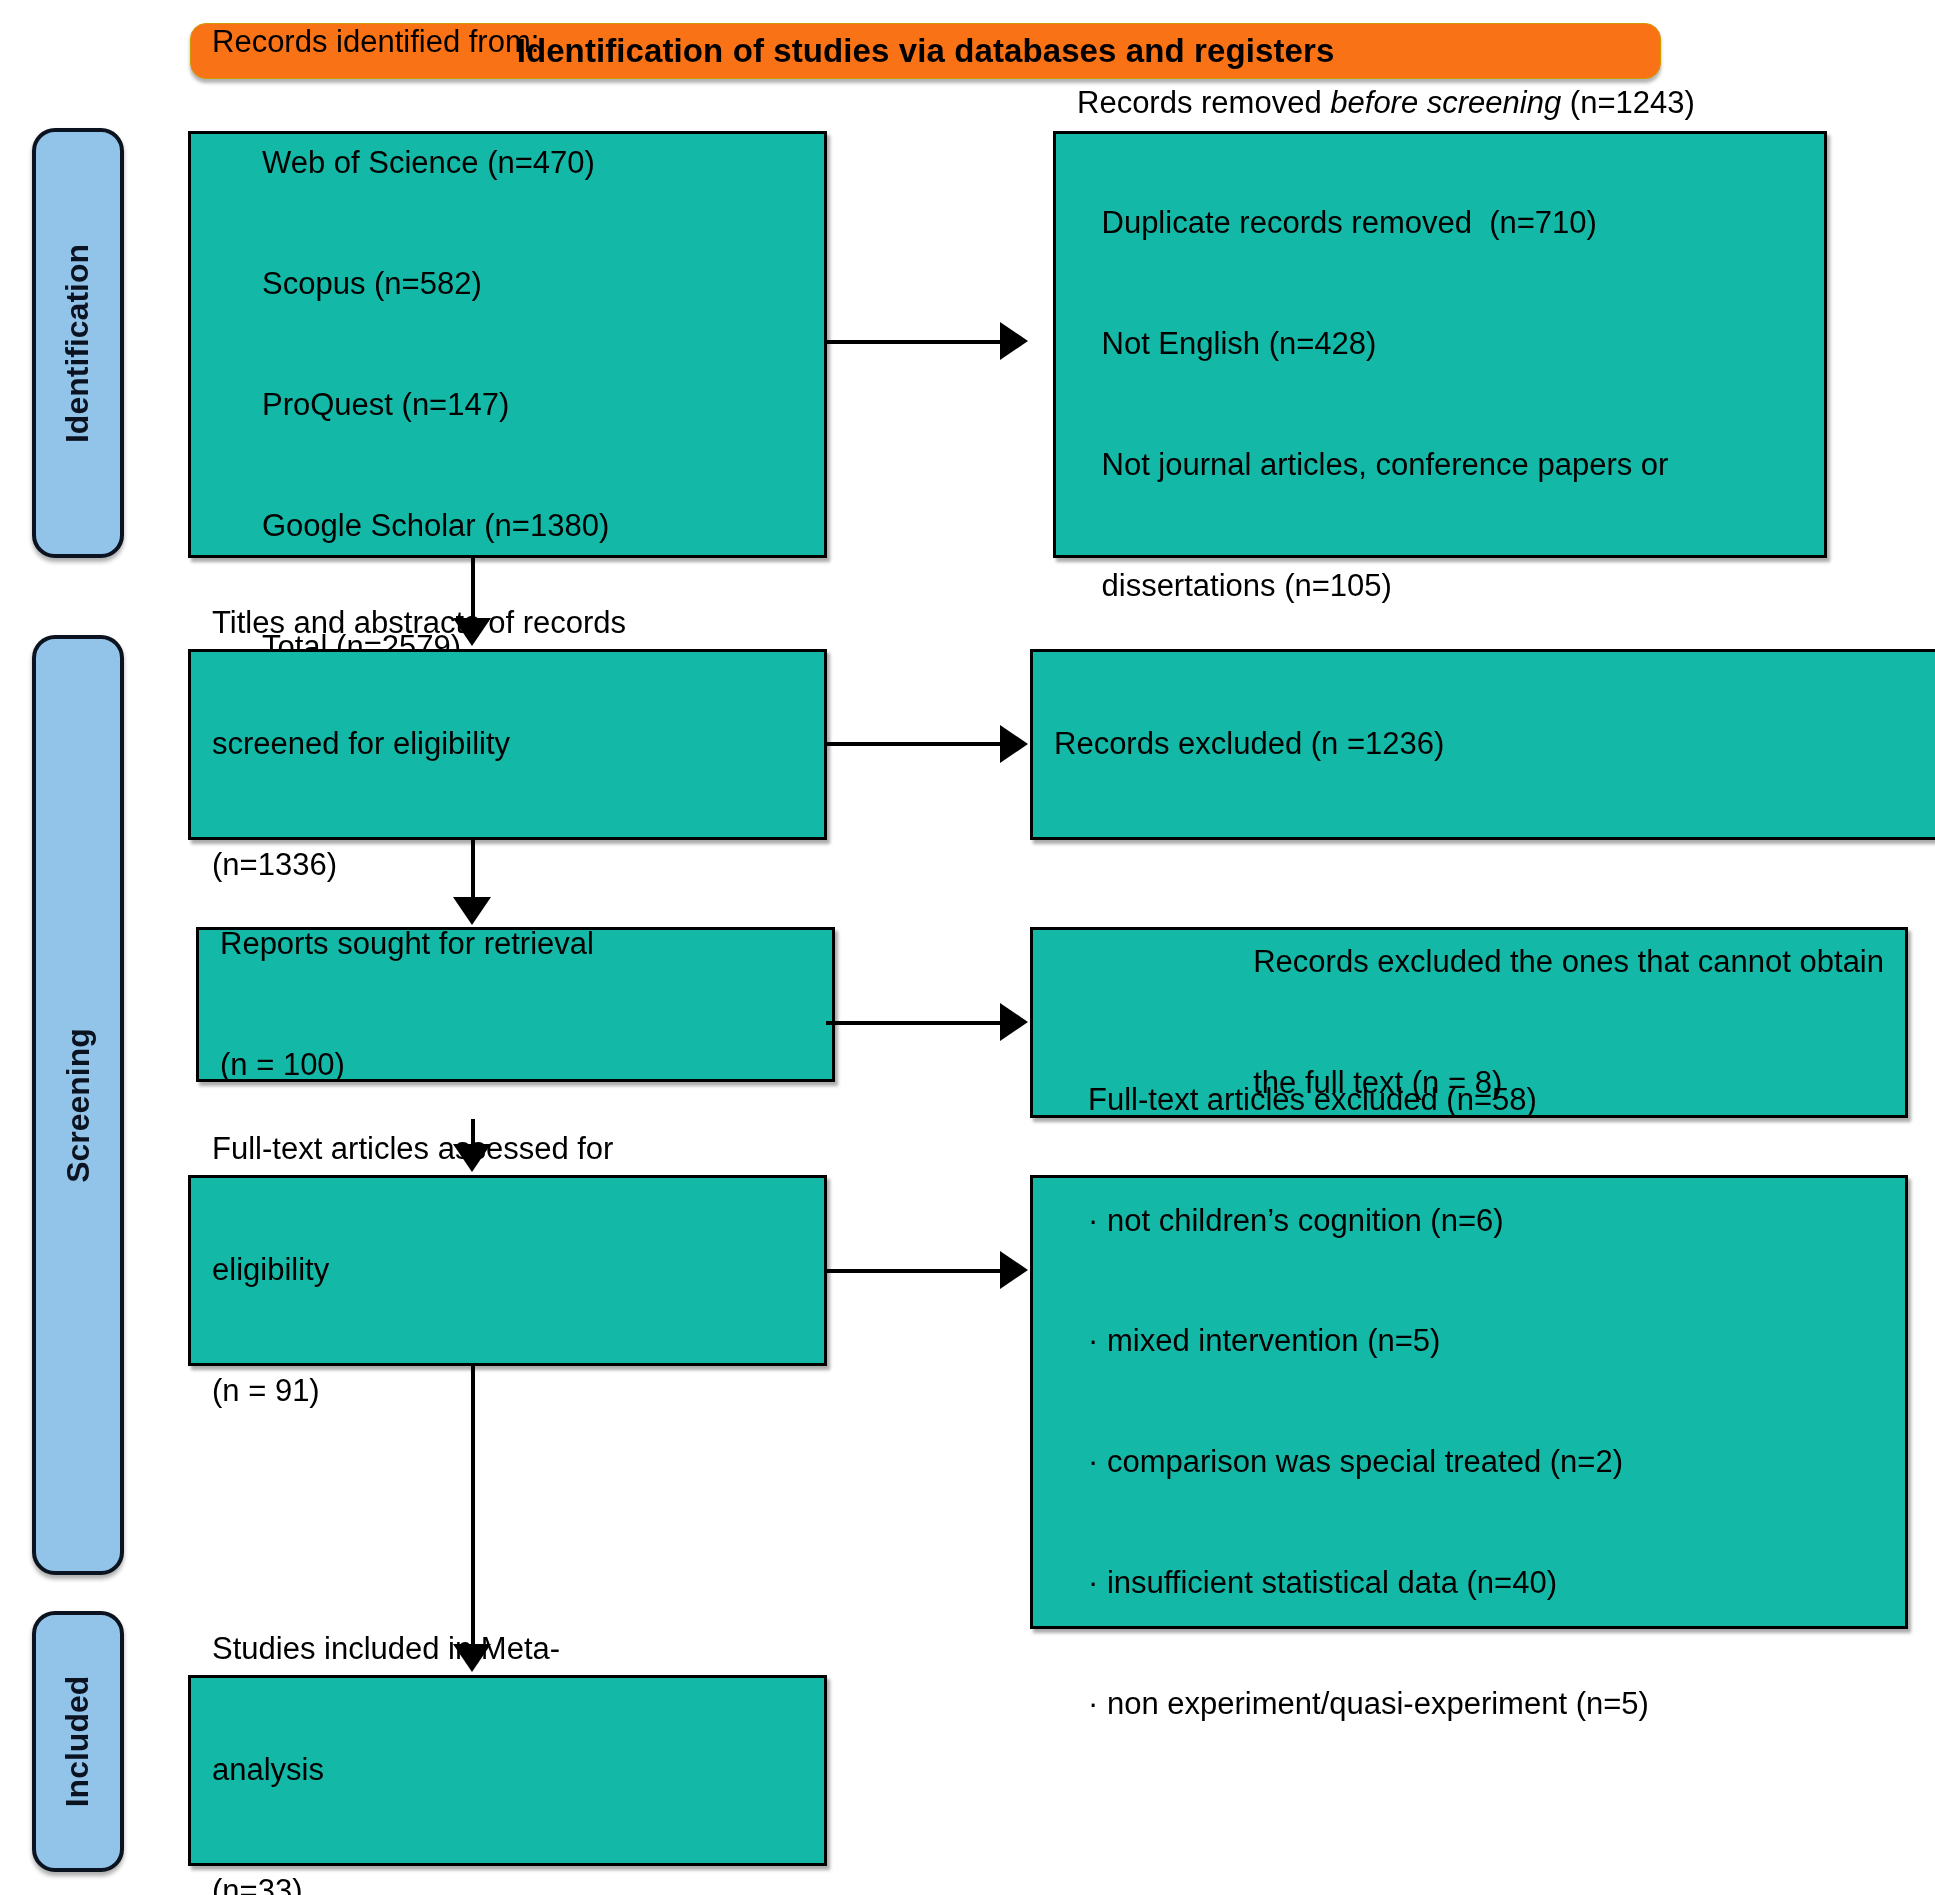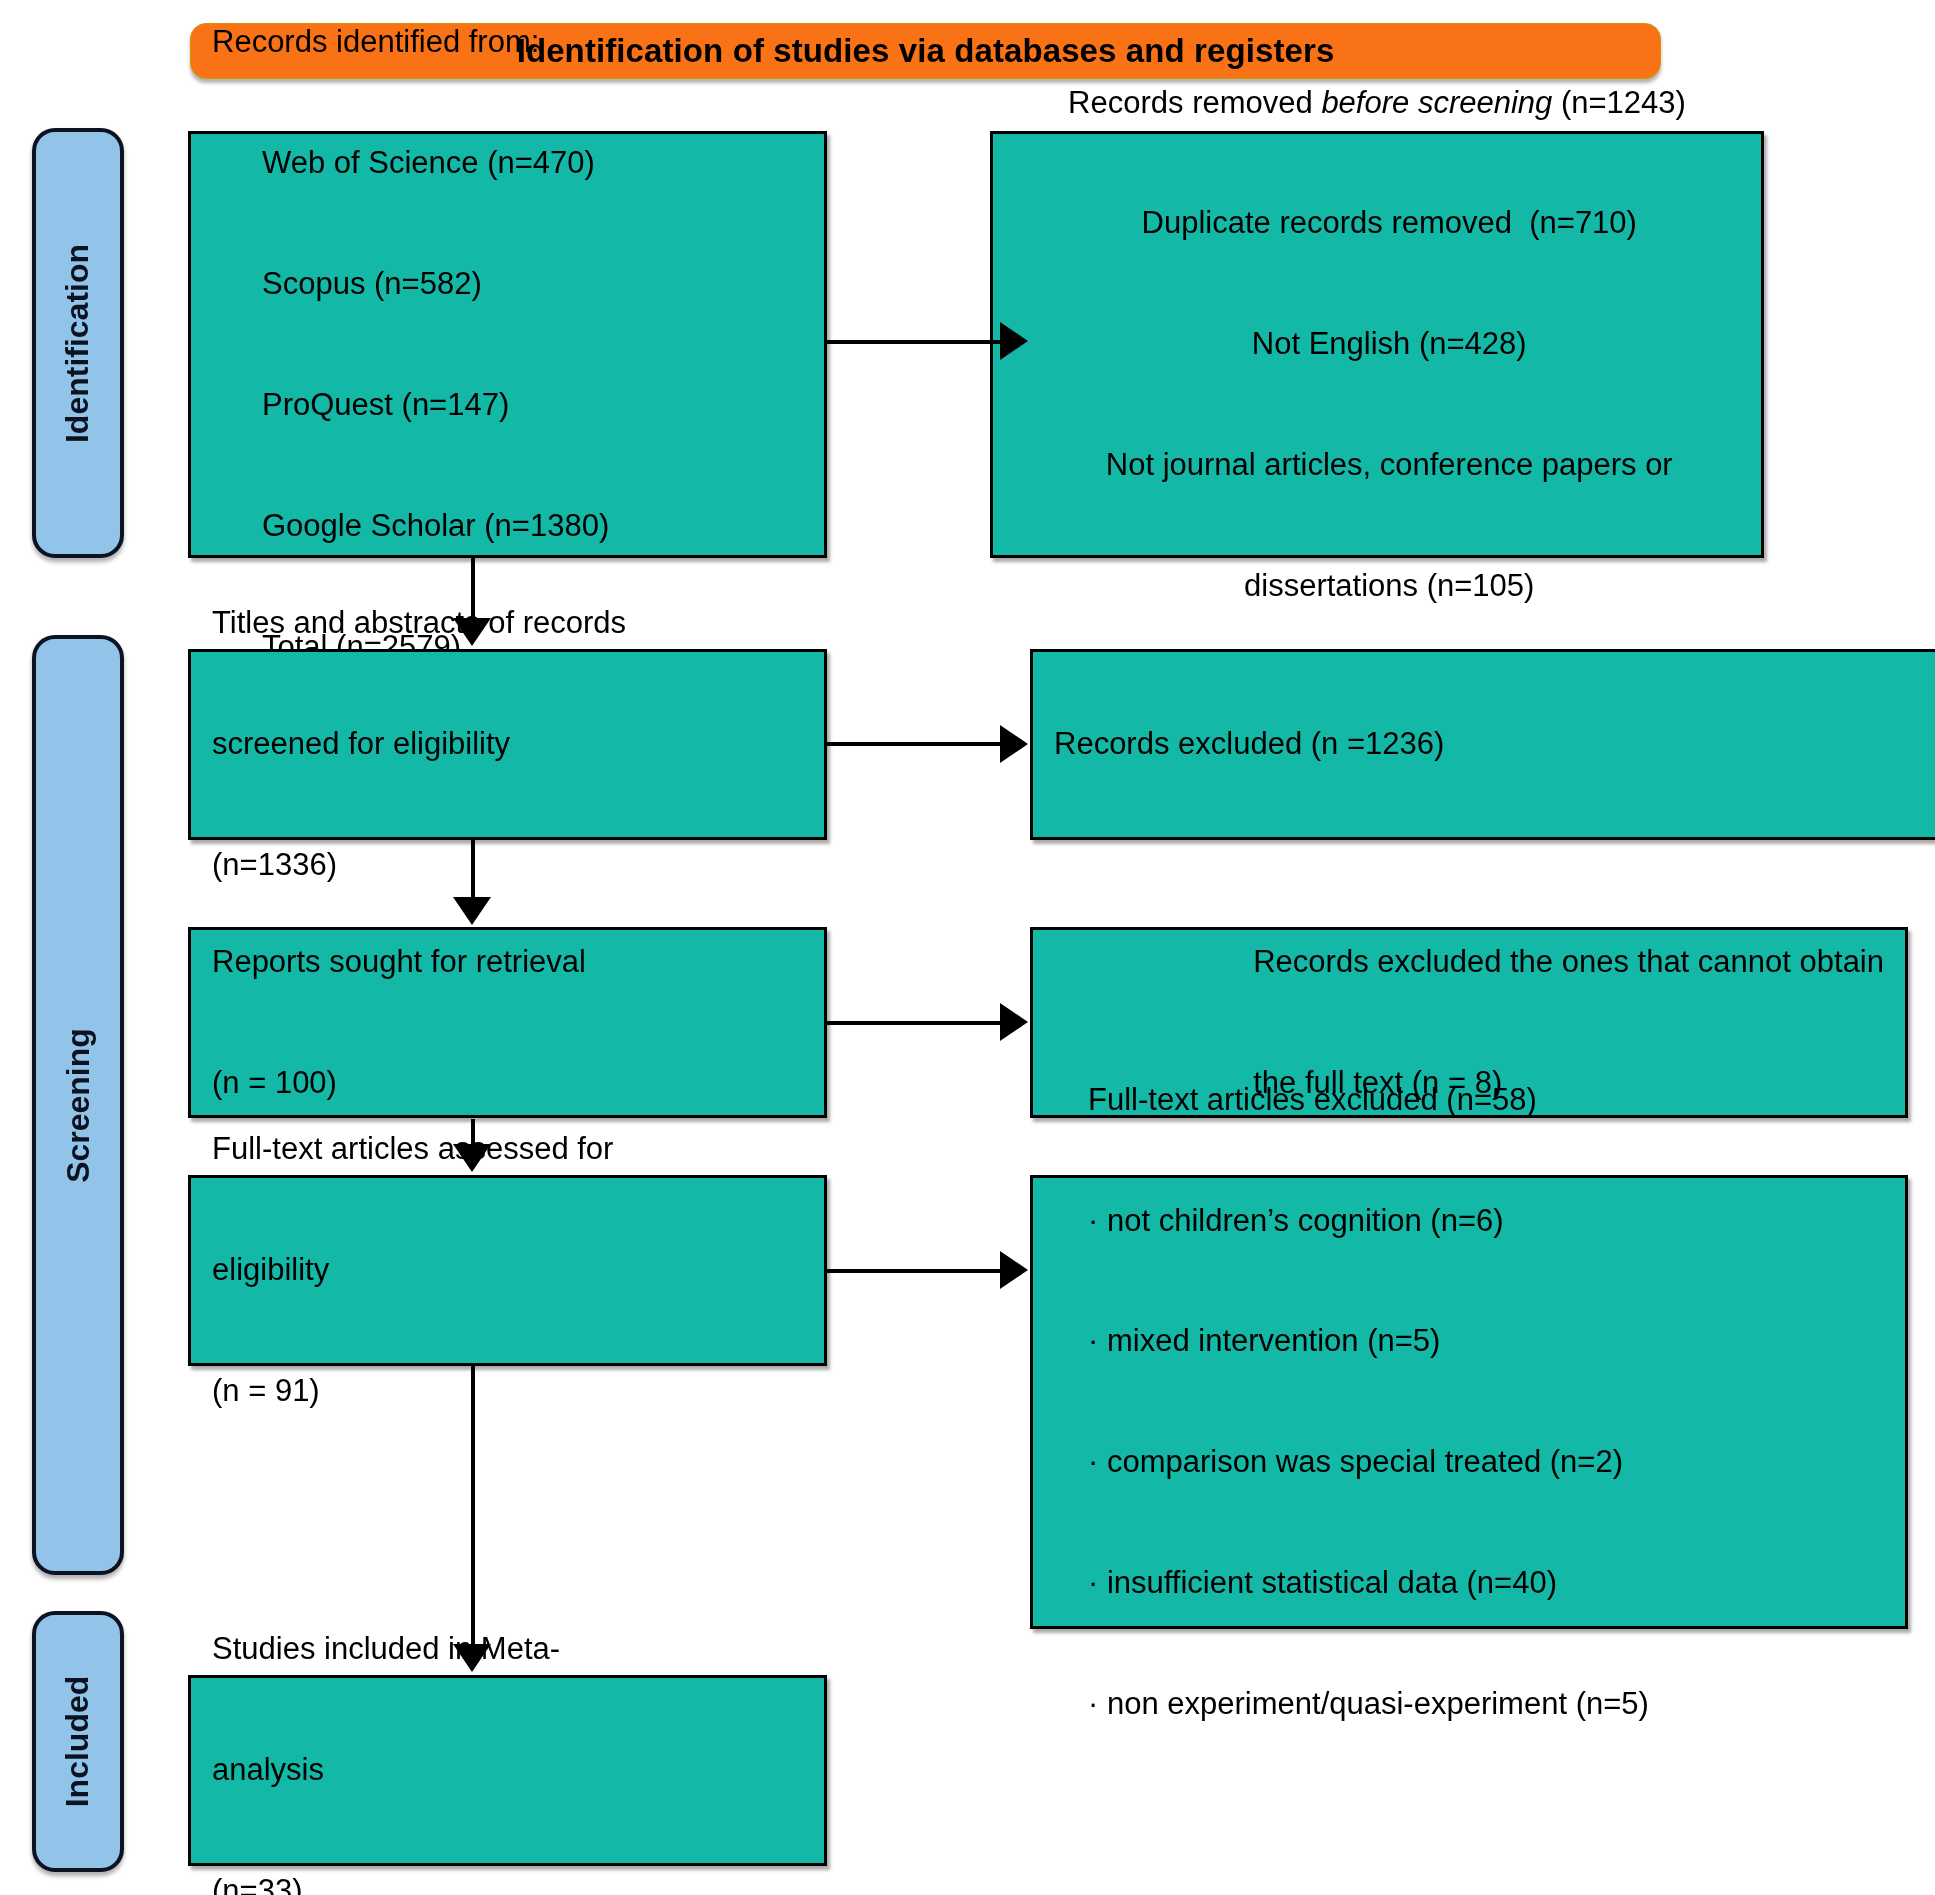--- a/index.html
+++ b/index.html
@@ -88,26 +88,26 @@
     white-space: pre-wrap;
   }
   .box-text .ind1 { display: block; padding-left: 50px; }
   .box-text .ind2 { display: block; padding-left: 24.5px; }
   .box-text em { font-style: italic; }
   .box-text .ln { display: block; }
 
   
   #box-identified  { left: 188px; top: 131px;  width: 639px; height: 427px; }
   #box-screened    { left: 188px; top: 649px; width: 639px; height: 191px; }
-  #box-sought      { left: 188px; top: 927px; width: 639px; height: 191px; }
+  #box-sought      { left: 196px; top: 927px; width: 639px; height: 155px; }
   #box-fulltext    { left: 188px; top: 1175px; width: 639px; height: 191px; }
   #box-included    { left: 188px; top: 1675px; width: 639px; height: 191px; }
 
   
-  #box-removed     { left: 990px; top: 131px;  width: 774px; height: 427px; text-align: center; }
+  #box-removed     { left: 1053px; top: 131px;  width: 774px; height: 427px; }
   #box-excl1       { left: 1030px; top: 649px; width: 970px; height: 191px; }
   #box-excl2       { left: 1030px; top: 927px; width: 878px; height: 191px; align-items: flex-end; }
   #box-excl3       { left: 1030px; top: 1175px; width: 878px; height: 454px; }
 
   
   .v-line {
     position: absolute;
     width: 3.7px;
     background: #000000;
   }

